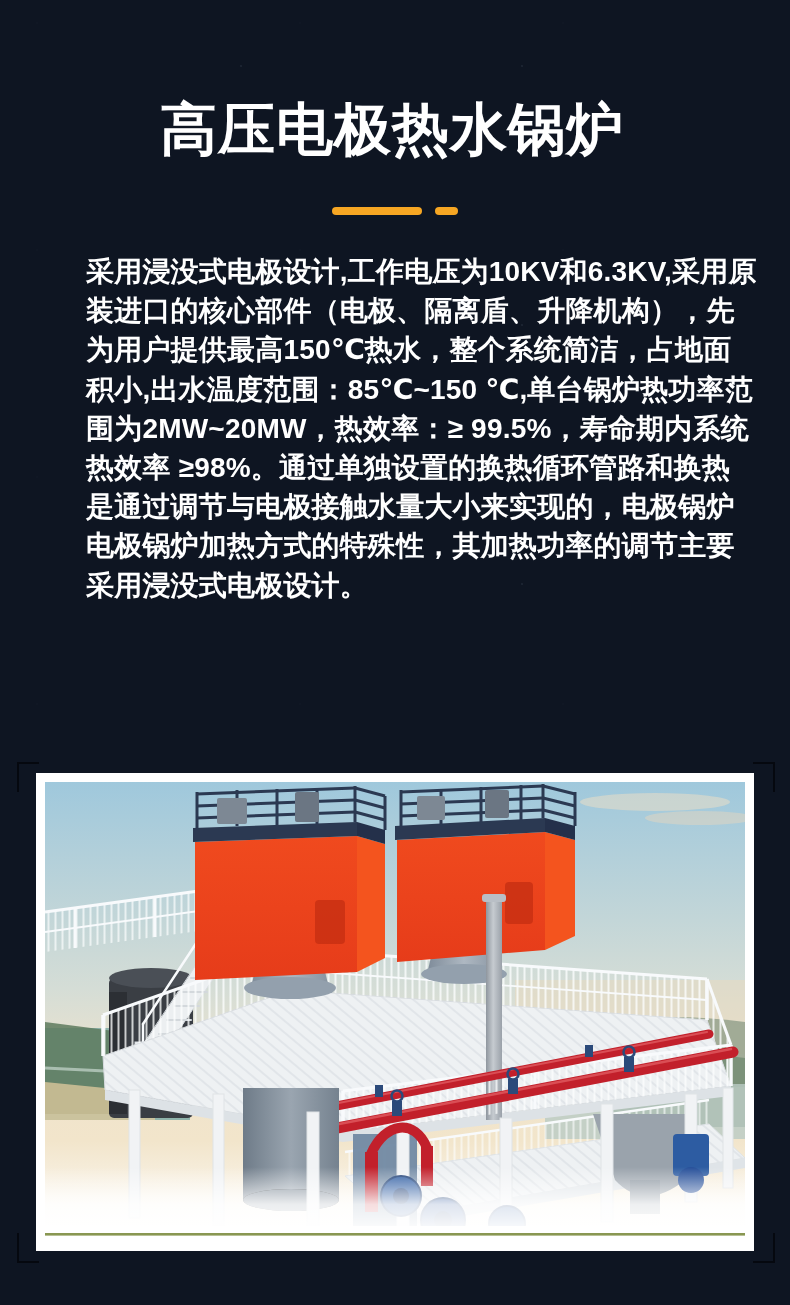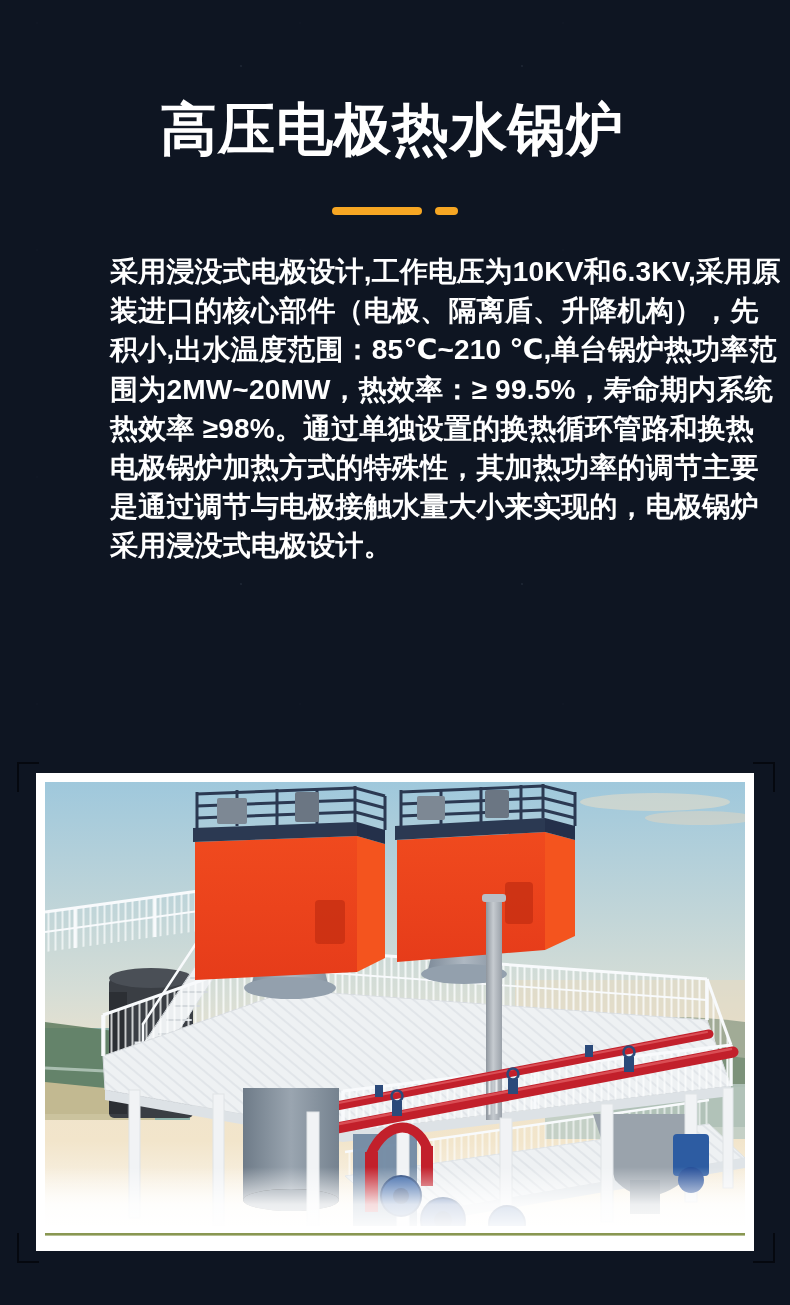--- a/index.html
+++ b/index.html
@@ -16,21 +16,21 @@
       radial-gradient(1px 1px at 60px 90px, rgba(190,205,230,.28), transparent 60%);
     background-size:263px 227px,307px 203px,281px 259px,233px 281px,311px 243px,191px 171px;}
   .title{position:absolute;top:96px;left:0;width:784px;text-align:center;
     color:var(--text,#fff);font-size:57px;font-weight:bold;letter-spacing:1px;line-height:66px;}
   .divider{position:absolute;top:207px;left:0;width:790px;display:flex;justify-content:center;align-items:center;gap:13px;}
   .dash{height:8px;border-radius:4px;background:var(--accent,#F6A623);}
   .dash.long{width:90px;}
   .dash.short{width:23px;}
   .desc{position:absolute;top:252px;left:86px;width:624px;color:var(--text,#fff);
     font-size:28px;line-height:39.2px;font-weight:bold;letter-spacing:.2px;}
-  .desc .line{white-space:nowrap;margin-left:24px;}
+  .desc .line{white-space:nowrap;}
   .photo-wrap{position:absolute;left:36px;top:773px;width:718px;height:478px;}
   .photo-frame{position:absolute;inset:0;background:var(--frame,#fff);padding:9px;}
   .photo-frame svg{display:block;width:700px;height:460px;}
   .corner{position:absolute;width:22px;height:30px;border:0 solid var(--bracket,#05080F);}
   .corner.tl{left:-19px;top:-11px;border-left-width:2px;border-top-width:2px;}
   .corner.tr{right:-21px;top:-11px;border-right-width:2px;border-top-width:2px;}
   .corner.bl{left:-19px;bottom:-12px;border-left-width:2px;border-bottom-width:2px;}
   .corner.br{right:-21px;bottom:-12px;border-right-width:2px;border-bottom-width:2px;}
 </style>
 </head>
@@ -42,25 +42,26 @@
   <h1 class="title">高压电极热水锅炉</h1>
 
   <div class="divider">
     <span class="dash long"></span>
     <span class="dash short"></span>
   </div>
 
   <div class="desc">
     <div class="line">采用浸没式电极设计,工作电压为10KV和6.3KV,采用原</div>
     <div class="line">装进口的核心部件（电极、隔离盾、升降机构），先</div>
-    <div class="line">积小,出水温度范围：85℃~210 ℃,单台锅炉热功率范</div>
+    <div class="line">为用户提供最高150℃热水，整个系统简洁，占地面</div>
+    <div class="line">积小,出水温度范围：85℃~150 ℃,单台锅炉热功率范</div>
     <div class="line">围为2MW~20MW，热效率：≥ 99.5%，寿命期内系统</div>
     <div class="line">热效率 ≥98%。通过单独设置的换热循环管路和换热</div>
+    <div class="line">是通过调节与电极接触水量大小来实现的，电极锅炉</div>
     <div class="line">电极锅炉加热方式的特殊性，其加热功率的调节主要</div>
-    <div class="line">是通过调节与电极接触水量大小来实现的，电极锅炉</div>
     <div class="line">采用浸没式电极设计。</div>
   </div>
 
   <div class="photo-wrap">
     <span class="corner tl"></span>
     <span class="corner tr"></span>
     <span class="corner bl"></span>
     <span class="corner br"></span>
     <figure class="photo-frame">
       <svg viewBox="0 0 700 460" role="img" aria-label="3D render of two electrode hot water boilers on a white steel platform">

